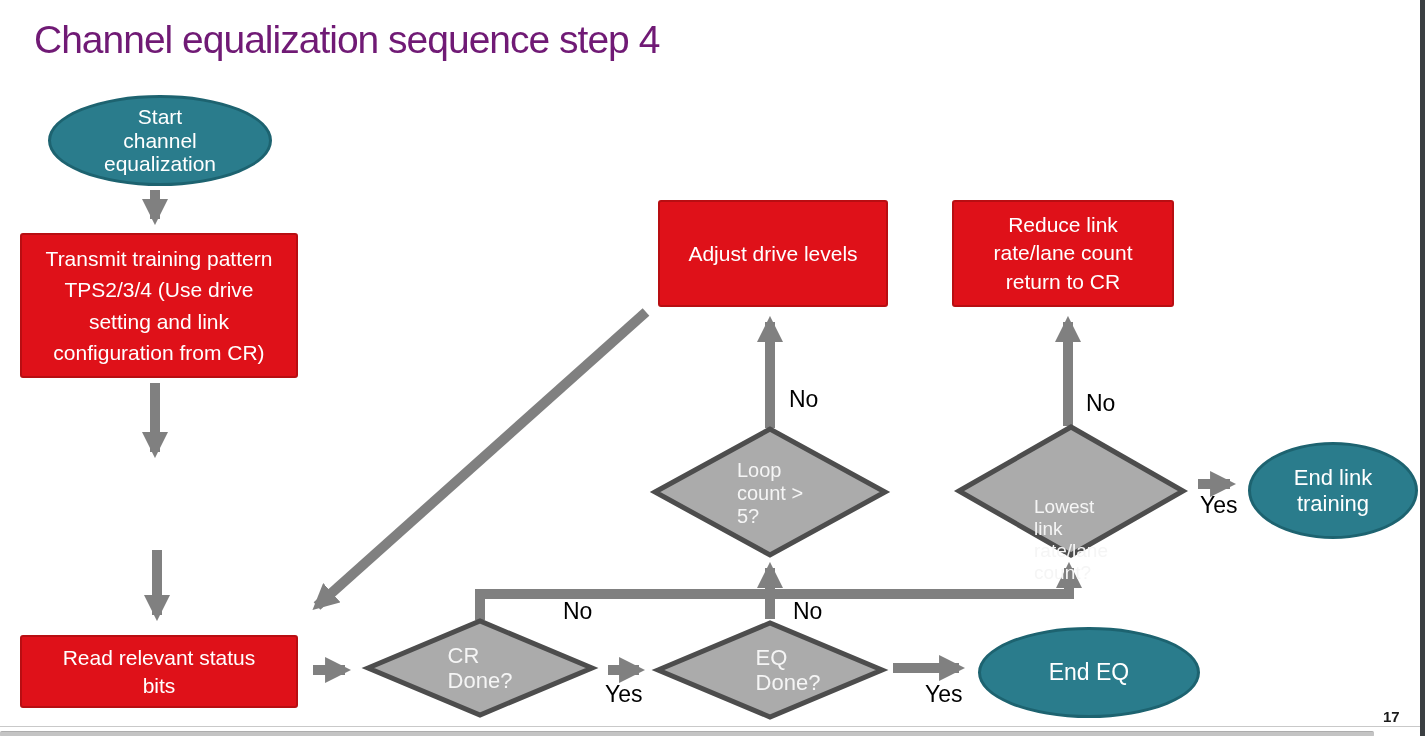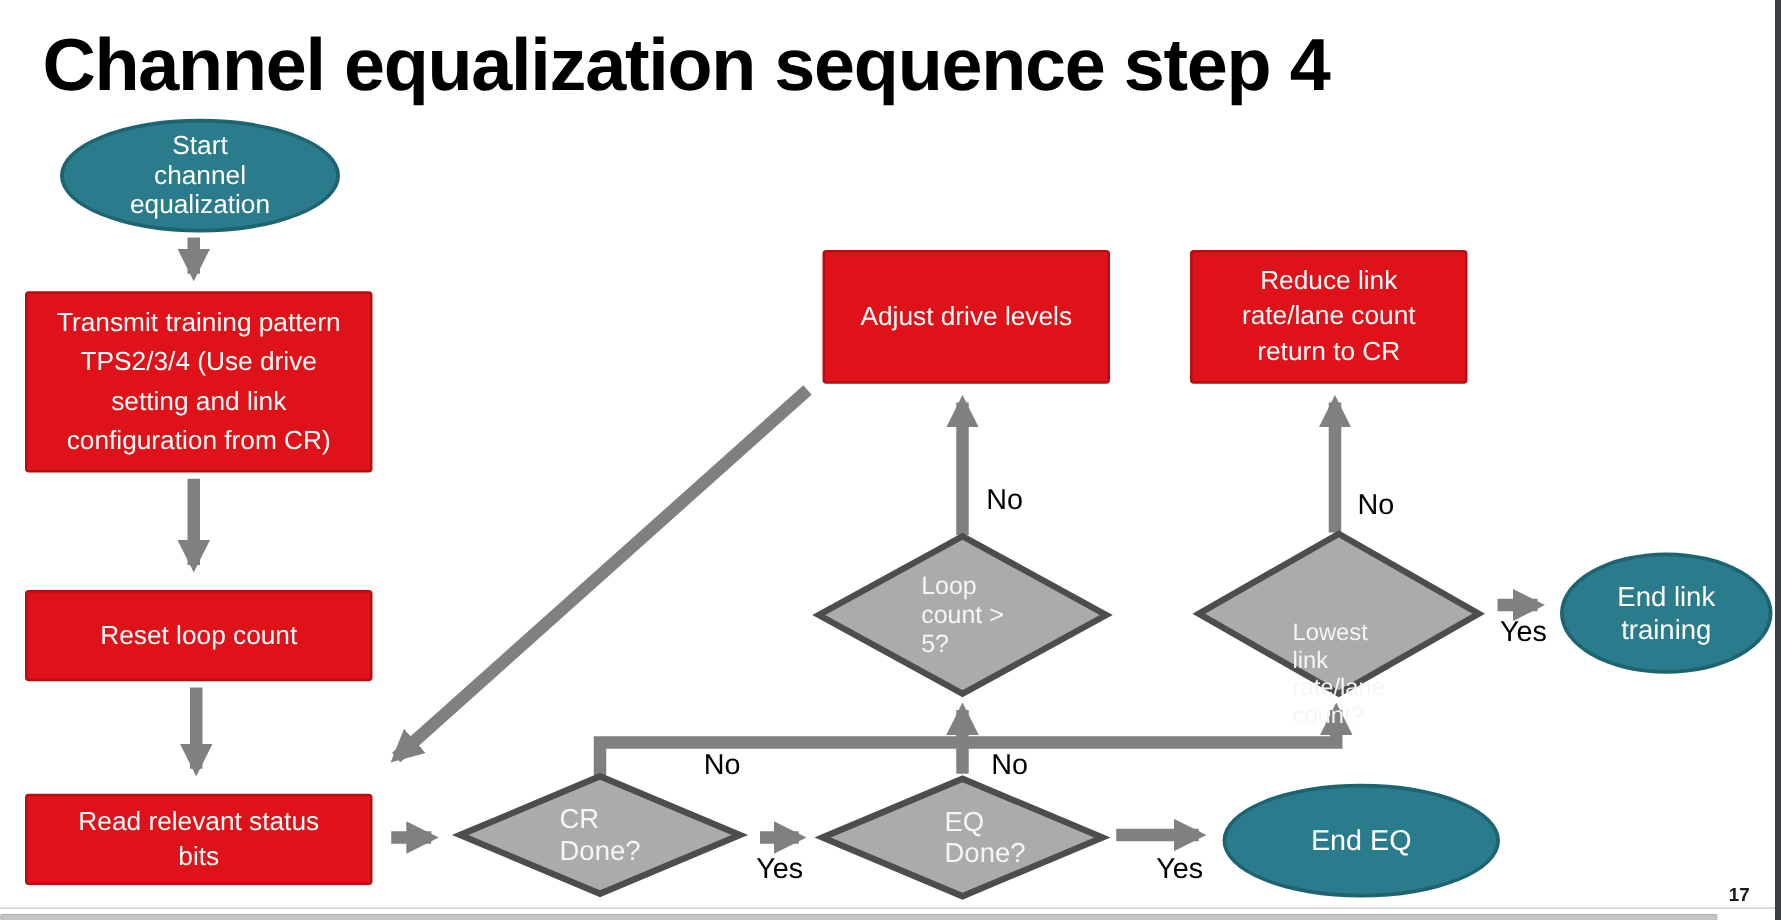--- a/index.html
+++ b/index.html
@@ -2,21 +2,21 @@
 <html><head>
 <meta charset="utf-8">
 <style>
   html,body{margin:0;padding:0;background:#ffffff;}
   .stage{
     position:relative;width:1425px;height:736px;overflow:hidden;
     background:#ffffff;font-family:"Liberation Sans",sans-serif;
   }
   .title{
     position:absolute;left:34px;top:18px;margin:0;
-    font-size:59px;font-weight:bold;color:#000000;letter-spacing:-1px;
+    font-size:39px;font-weight:normal;color:#701a75;letter-spacing:-1px;
     white-space:nowrap;
   }
   .svglayer{position:absolute;left:0;top:0;width:1425px;height:736px;}
   .node{
     position:absolute;display:flex;align-items:center;justify-content:center;
     text-align:center;color:#ffffff;white-space:pre-line;box-sizing:border-box;
   }
   .process{
     background:#df1119;border:2px solid #b80e12;border-radius:3px;
     font-size:21px;line-height:1.5;
@@ -101,23 +101,20 @@
     <span>End EQ</span>
   </div>
 
   <div class="node process" style="left:20px;top:233px;width:278px;height:145px;">
     <span>Transmit training pattern
 TPS2/3/4 (Use drive
 setting and link
 configuration from CR)</span>
   </div>
 
-  <div class="node process" style="left:20px;top:472px;width:278px;height:73px;">
-    <span>Reset loop count</span>
-  </div>
 
   <div class="node process" style="left:20px;top:635px;width:278px;height:73px;line-height:1.3;">
     <span>Read relevant status
 bits</span>
   </div>
 
   <div class="node process" style="left:658px;top:200px;width:230px;height:107px;">
     <span>Adjust drive levels</span>
   </div>
 

